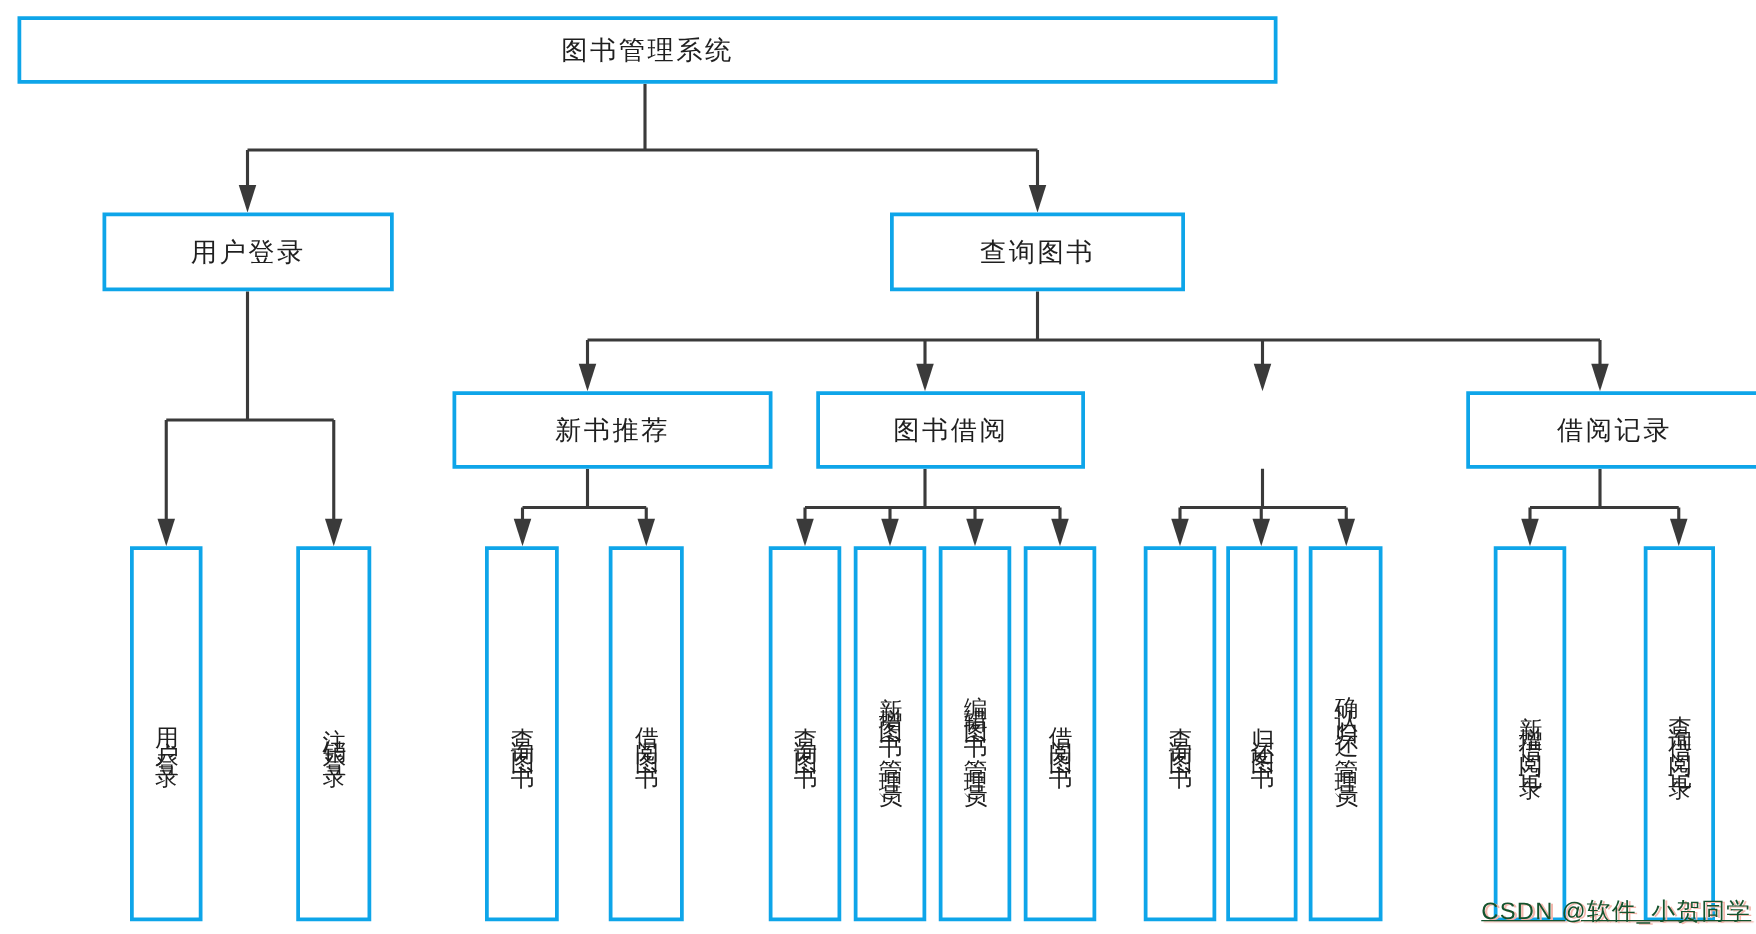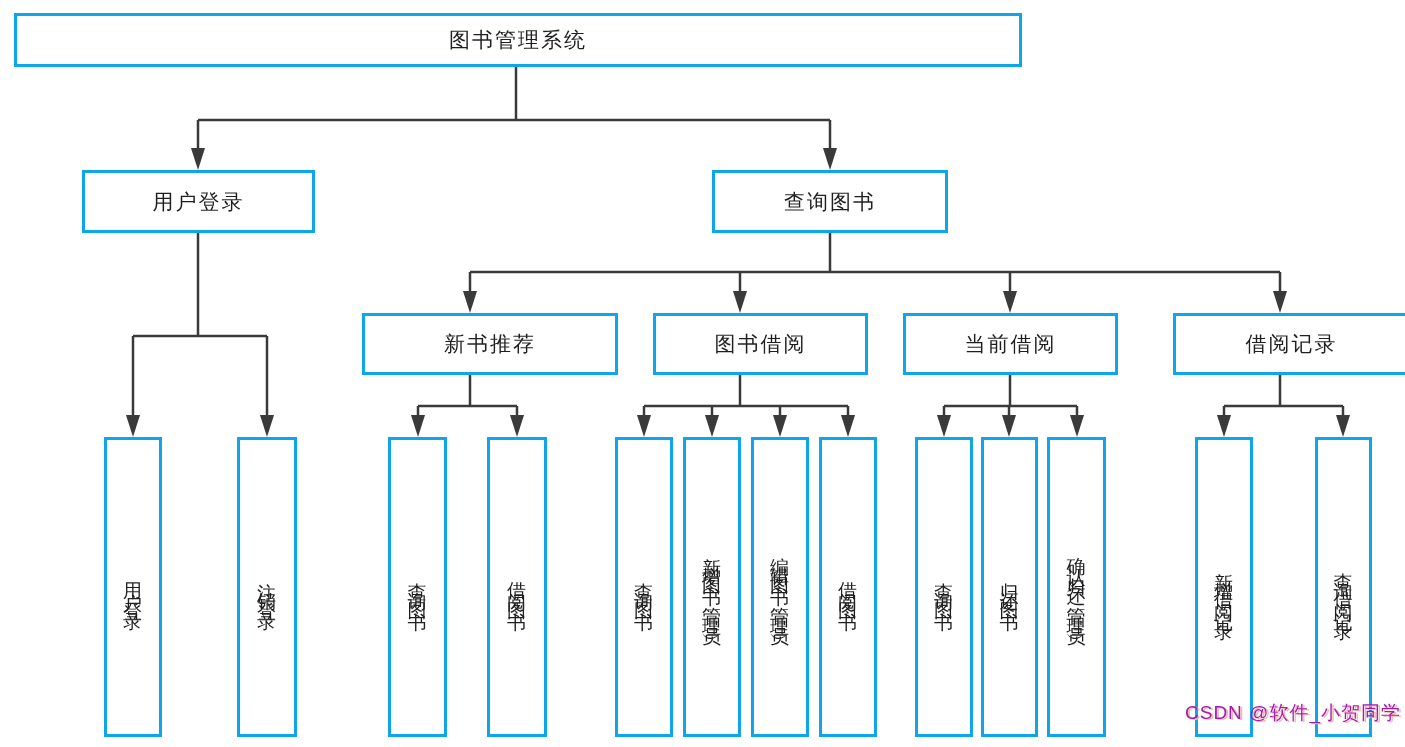--- a/index.html
+++ b/index.html
@@ -35,26 +35,27 @@
     writing-mode:vertical-rl;
     text-orientation:mixed;
     font-size:19px;
     line-height:1;
     letter-spacing:10px;
     white-space:nowrap;
     color:#1f1f1f;
   }
   #watermark{
     position:absolute;
-    left:1185px;top:700px;
+    left:1185px;top:716px;
     font-size:19px;
     letter-spacing:1px;
-    color:#a21caf;
+    color:#14532d;
     text-shadow:2px 1px 0 #f3b7ad;
     white-space:nowrap;
+    text-decoration:underline;
   }
 </style>
 </head>
 <body>
 
 <div id="stage">
 
   <svg id="connectors" viewBox="0 0 1405 747" xmlns="http://www.w3.org/2000/svg">
     <g stroke="#3a3a3a" stroke-width="2.5" fill="none">
 
@@ -134,23 +135,20 @@
   <div class="node l2" style="left:712px;width:236px;">
     <span class="h-label">查询图书</span>
   </div>
 
   <div class="node l3" style="left:362px;width:256px;">
     <span class="h-label">新书推荐</span>
   </div>
   <div class="node l3" style="left:633px;width:215px;margin-left:20px;">
     <span class="h-label">图书借阅</span>
   </div>
-  <div class="node l3" style="left:903px;width:215px;">
-    <span class="h-label">当前借阅</span>
-  </div>
   <div class="node l3" style="left:1173px;width:237px;">
     <span class="h-label">借阅记录</span>
   </div>
 
   <div class="node leaf" style="left:104px;width:58px;">
     <span class="v-label">用户登录</span>
   </div>
   <div class="node leaf" style="left:237px;width:60px;">
     <span class="v-label">注销登录</span>
   </div>

